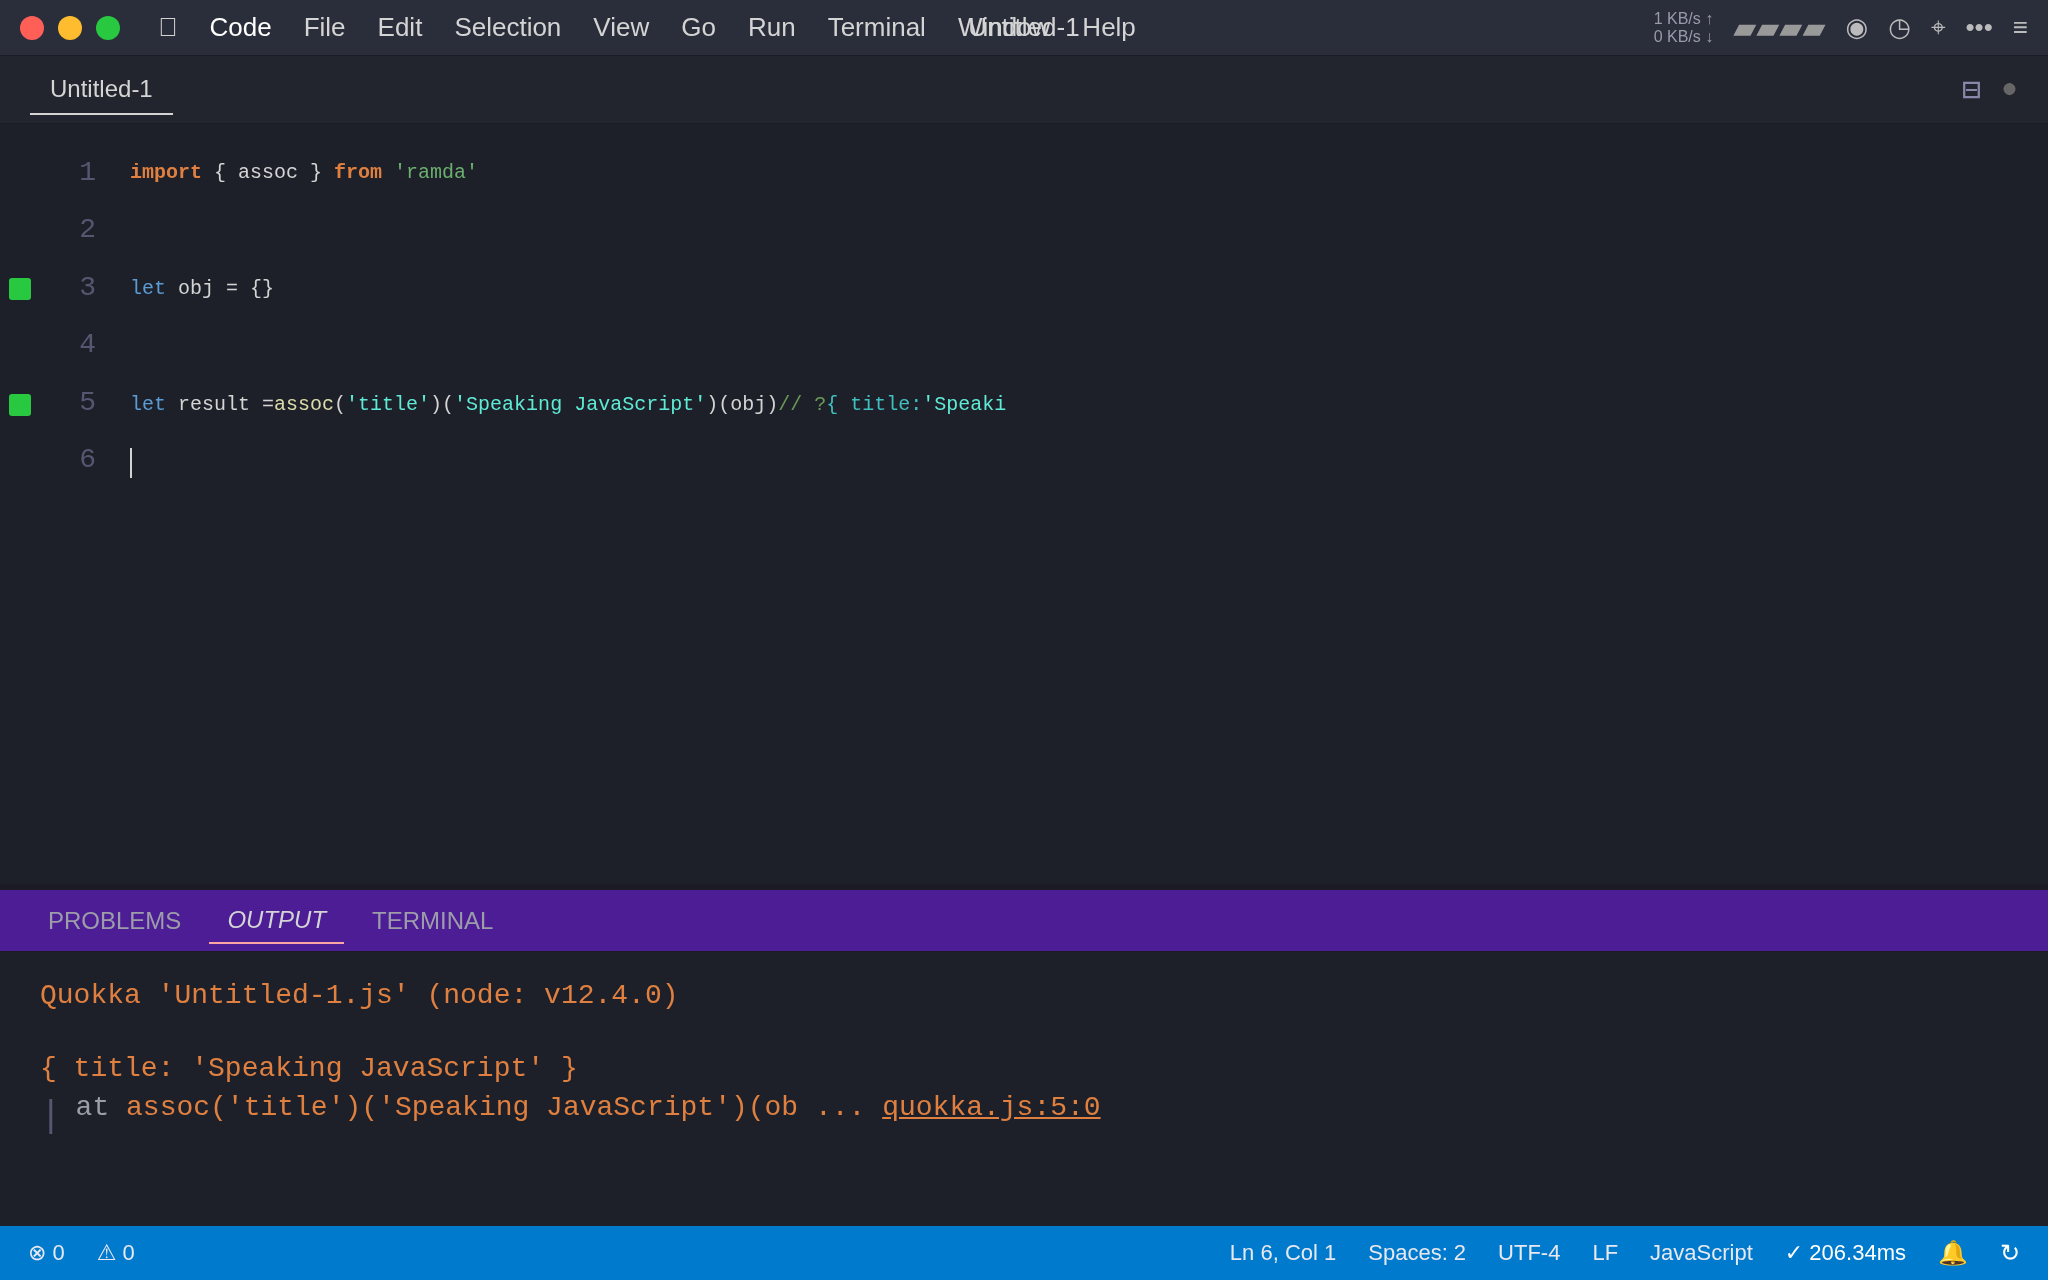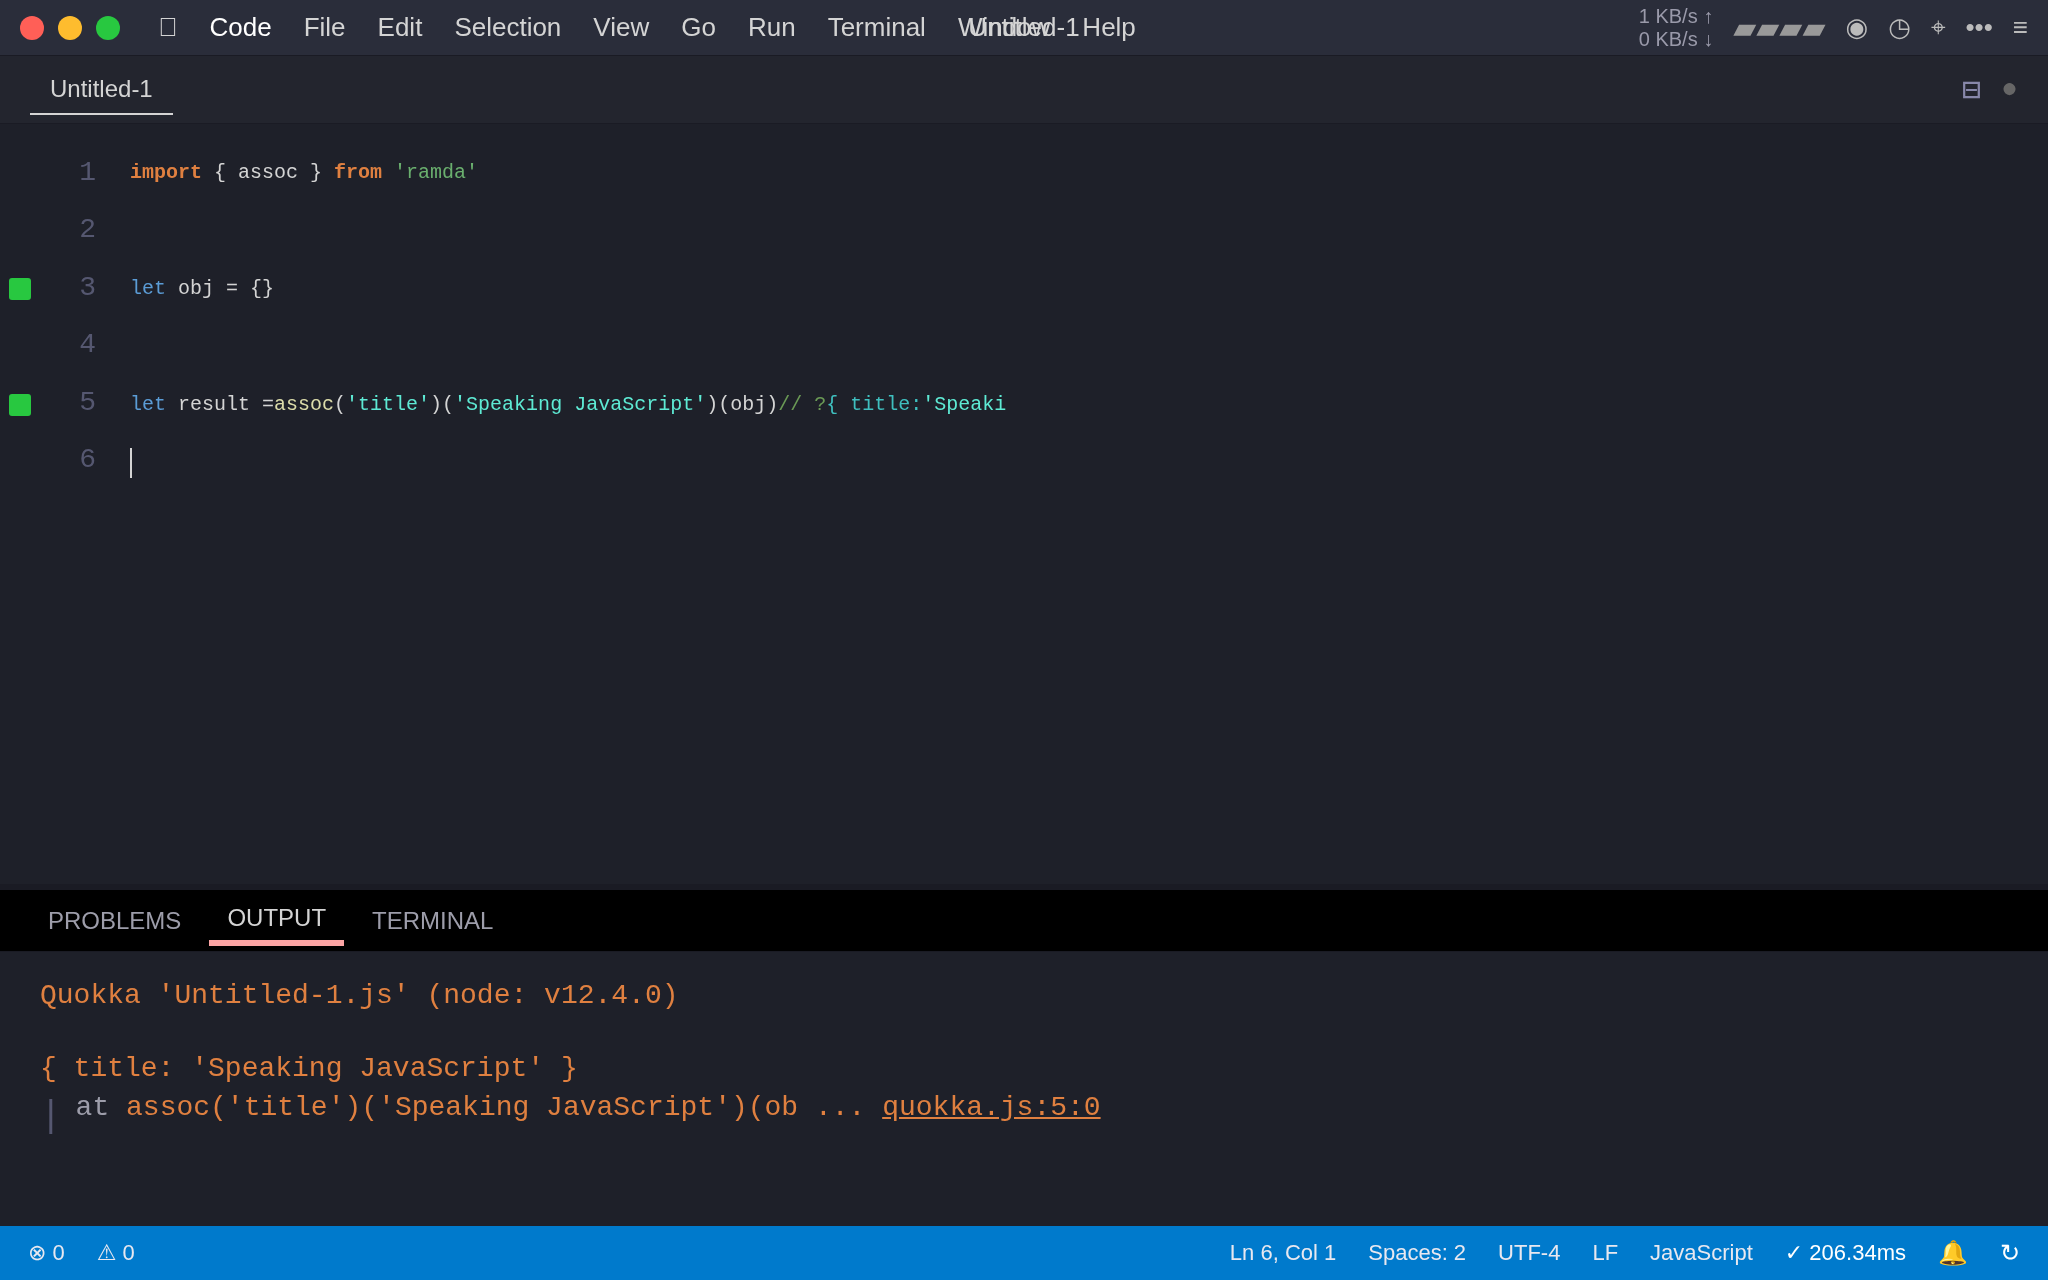--- a/index.html
+++ b/index.html
@@ -186,37 +186,38 @@
     #bottom-panel {
       width: 100%;
       background: #1e2029;
       flex: 1;
     }
 
     #panel-tabs {
       display: flex;
       align-items: center;
       height: 62px;
-      background: #000000;
+      background: #4c1d95;
       border-bottom: 1px solid #1a1b24;
       padding: 0 30px;
       gap: 10px;
     }
 
     .panel-tab {
       color: #9d9daa;
       font-family: -apple-system, sans-serif;
       font-size: 24px;
       padding: 8px 18px;
       cursor: pointer;
     }
 
     .panel-tab-active {
       color: #d4d4d4;
-      border-bottom: 6px solid #fca5a5;
+      border-bottom: 2px solid #fca5a5;
+      font-style: italic;
     }
 
     #panel-tab-controls {
       margin-left: auto;
       display: flex;
       align-items: center;
       gap: 18px;
       color: #888;
       font-size: 26px;
     }
@@ -318,21 +319,21 @@
       <span class="menu-item">View</span>
       <span class="menu-item">Go</span>
       <span class="menu-item">Run</span>
       <span class="menu-item">Terminal</span>
       <span class="menu-item">Window</span>
       <span class="menu-item">Help</span>
     </div>
   </div>
   <div id="titlebar-center">Untitled-1</div>
   <div id="titlebar-right">
-    <span style="font-size:20px;color:#9a9aaa;">1 KB/s ↑<br>0 KB/s ↓</span>
+    <span style="font-size:16px;color:#9a9aaa;">1 KB/s ↑<br>0 KB/s ↓</span>
     <span style="font-size:30px;color:#999;">▰▰▰▰</span>
     <span style="font-size:26px;color:#bbb;">◉</span>
     <span style="font-size:26px;color:#bbb;">◷</span>
     <span style="font-size:26px;color:#bbb;">⌖</span>
     <span style="font-size:26px;color:#bbb;">•••</span>
     <span style="font-size:26px;color:#bbb;">≡</span>
   </div>
 </div>
 
 <div id="tabbar">

